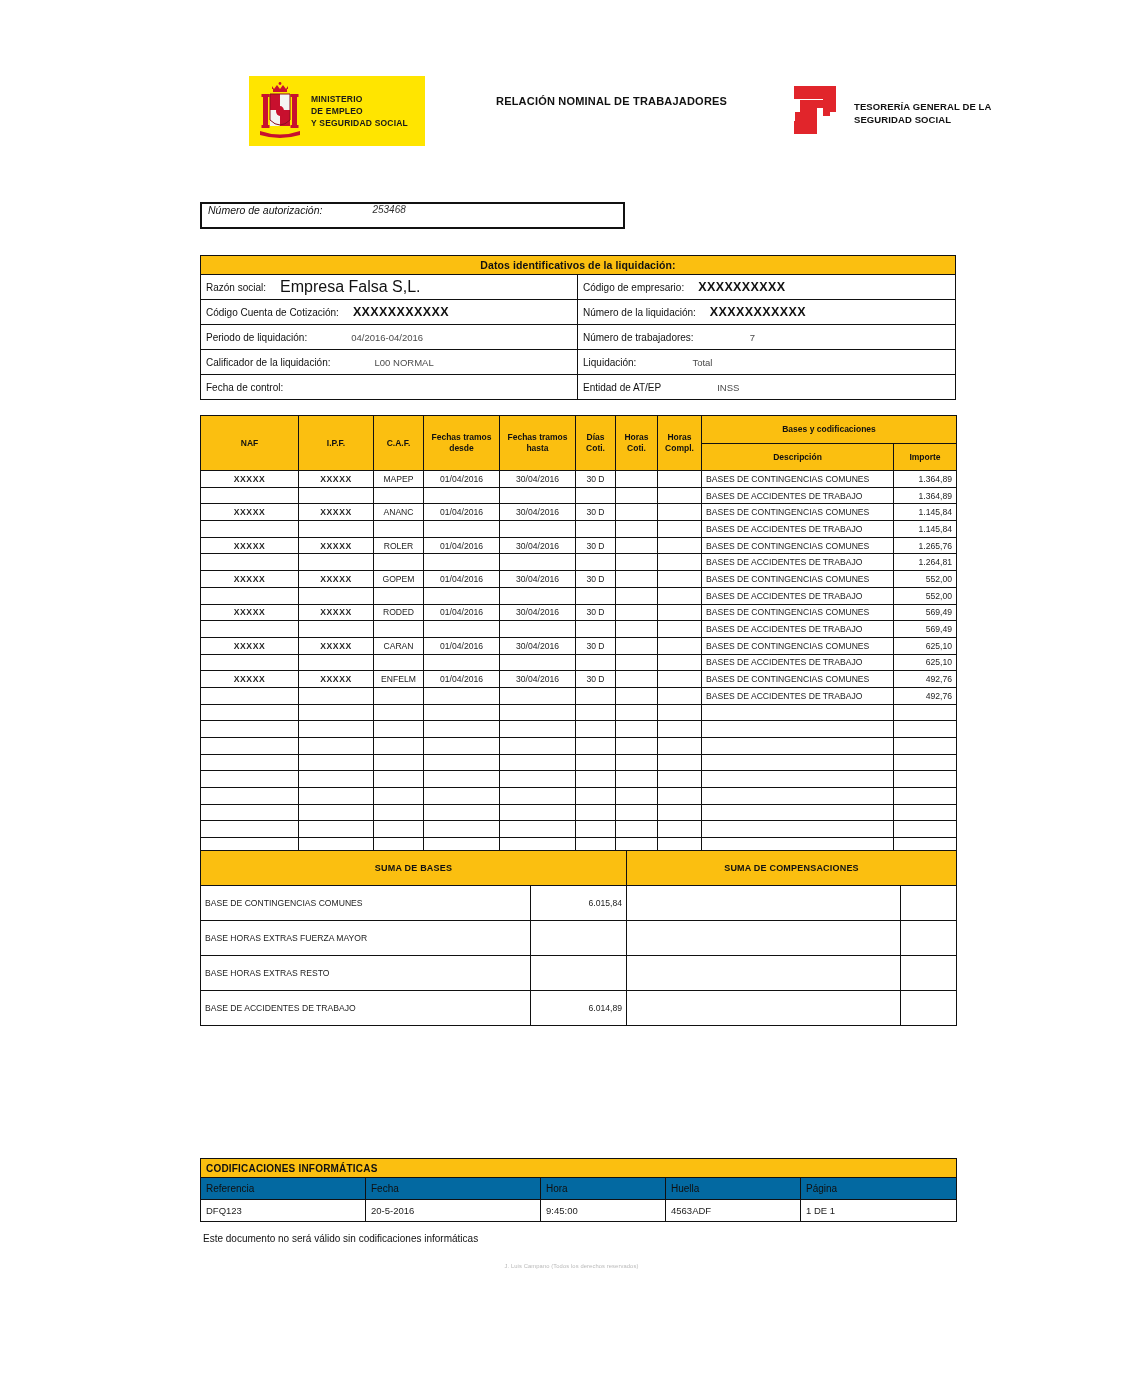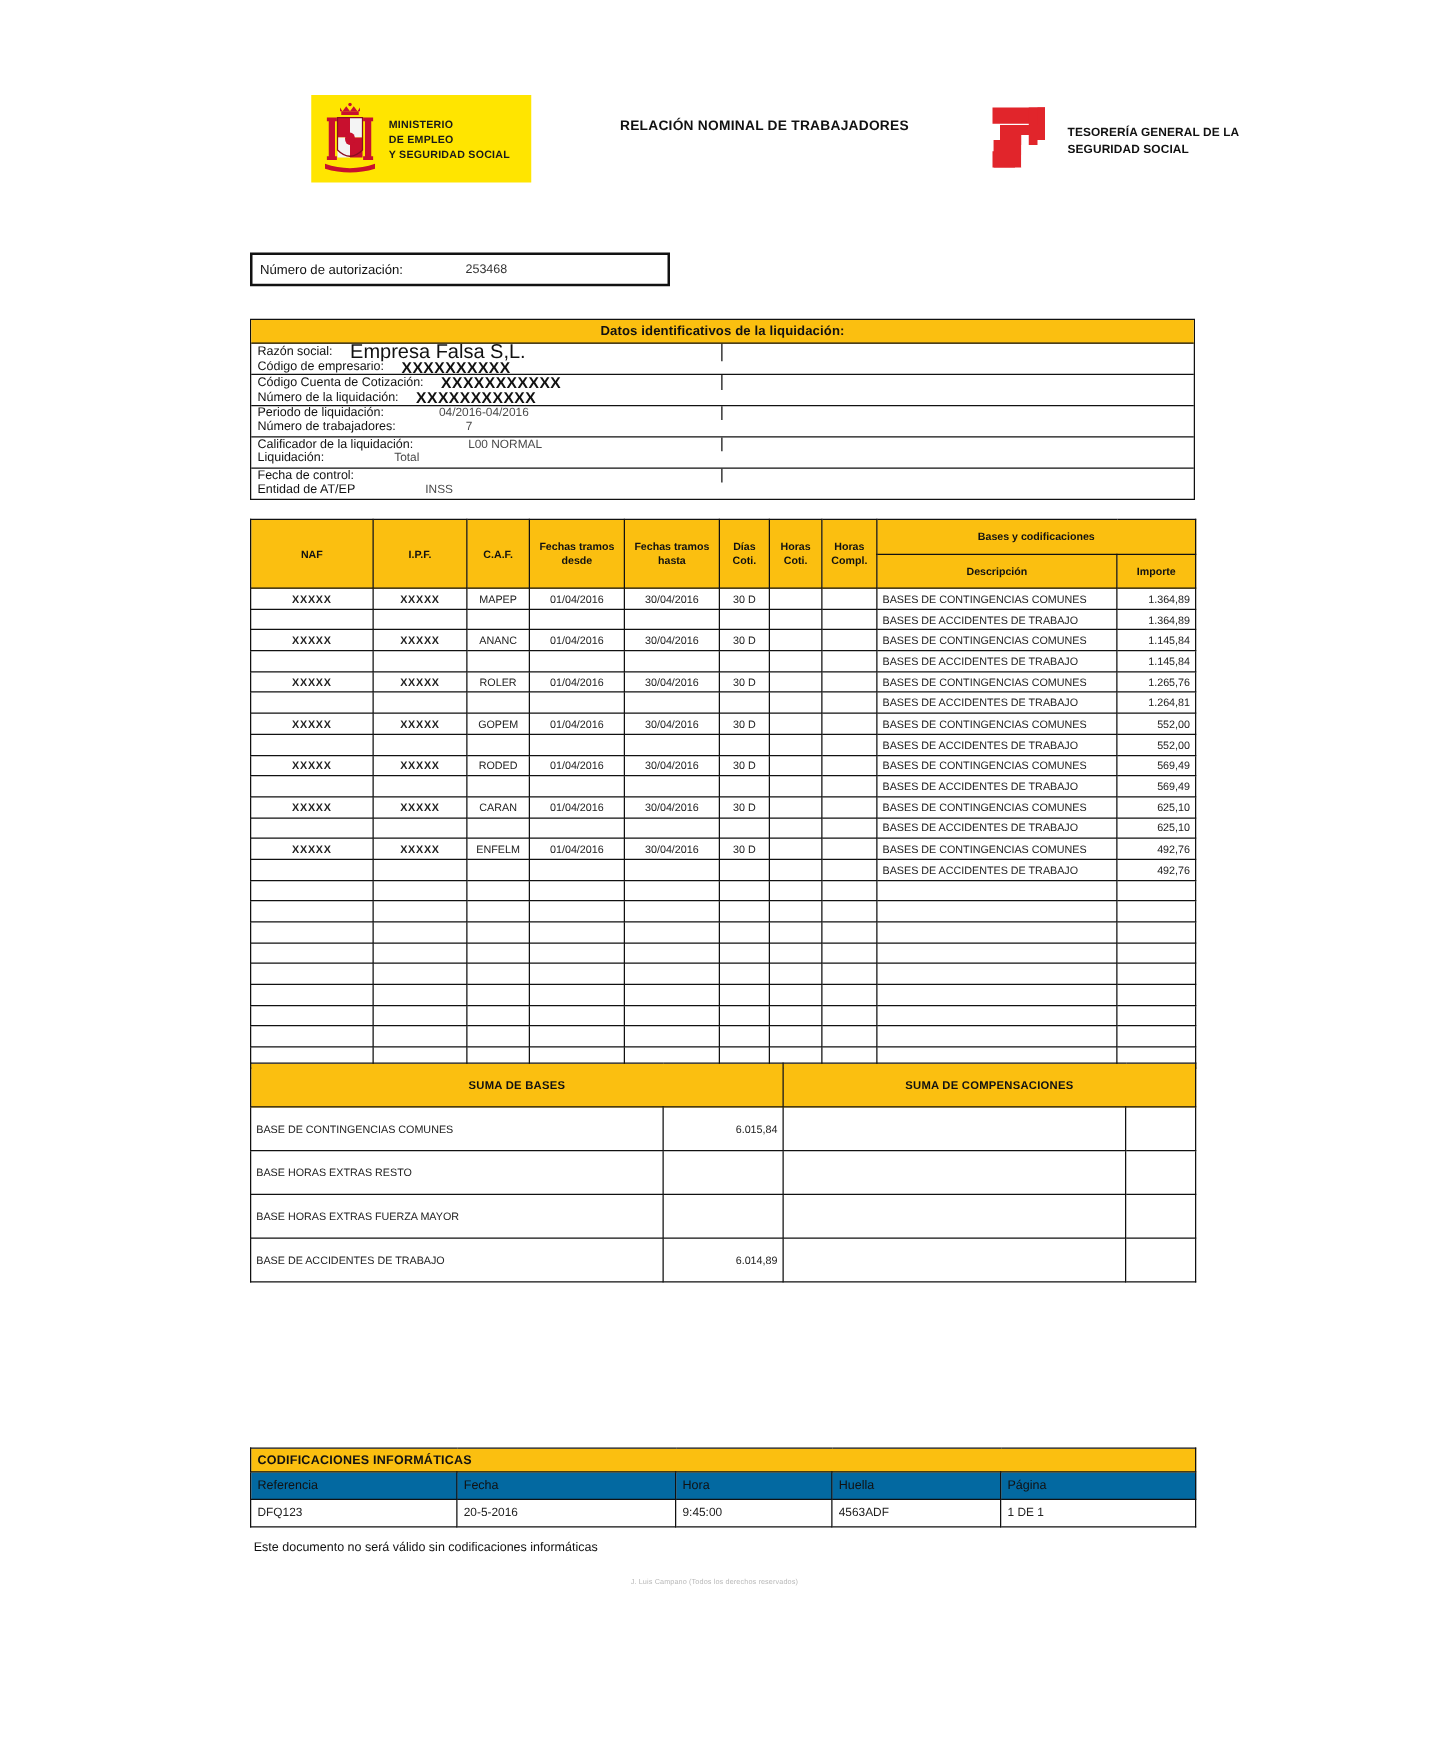--- a/index.html
+++ b/index.html
@@ -80,25 +80,26 @@
     font-weight: bold;
     line-height: 1.35;
     color: #111;
     letter-spacing: .1px;
   }
 
   
   .auth-box {
     position: absolute;
     left: 200px; top: 202px;
-    width: 336px; height: 27px;
+    width: 425px; height: 27px;
     border: 2px solid #111;
     box-sizing: border-box;
     display: flex;
-    align-items: center;
+    align-items: flex-start;
+    font-style: italic;
   }
   .auth-label {
     font-size: 10.5px;
     margin-left: 6px;
     color: #111;
   }
   .auth-value {
     font-size: 10px;
     margin-left: 50px;
     color: #333;
@@ -119,21 +120,20 @@
     font-weight: bold;
     color: #111;
     padding: 3px 0 3px 0;
     border-bottom: 1.4px solid #111;
     letter-spacing: .1px;
   }
   .ident-row {
     display: flex;
     border-bottom: 1.2px solid #111;
     height: 24px;
-    flex-direction: column;
   }
   .ident-row:last-child { border-bottom: none; }
   .ident-cell {
     display: flex;
     align-items: center;
     box-sizing: border-box;
     overflow: hidden;
     white-space: nowrap;
   }
   .ident-cell.left  { width: 50%; border-right: 1.2px solid #111; }
@@ -738,27 +738,27 @@
       </tr>
     </thead>
     <tbody id="sums-body">
         <tr>
           <td class="lbl">BASE DE CONTINGENCIAS COMUNES</td>
           <td class="val">6.015,84</td>
           <td class="lbl"></td>
           <td class="val"></td>
         </tr>
         <tr>
-          <td class="lbl">BASE HORAS EXTRAS RESTO</td>
+          <td class="lbl">BASE HORAS EXTRAS FUERZA MAYOR</td>
           <td class="val"></td>
           <td class="lbl"></td>
           <td class="val"></td>
         </tr>
         <tr>
-          <td class="lbl">BASE HORAS EXTRAS FUERZA MAYOR</td>
+          <td class="lbl">BASE HORAS EXTRAS RESTO</td>
           <td class="val"></td>
           <td class="lbl"></td>
           <td class="val"></td>
         </tr>
         <tr>
           <td class="lbl">BASE DE ACCIDENTES DE TRABAJO</td>
           <td class="val">6.014,89</td>
           <td class="lbl"></td>
           <td class="val"></td>
         </tr>

